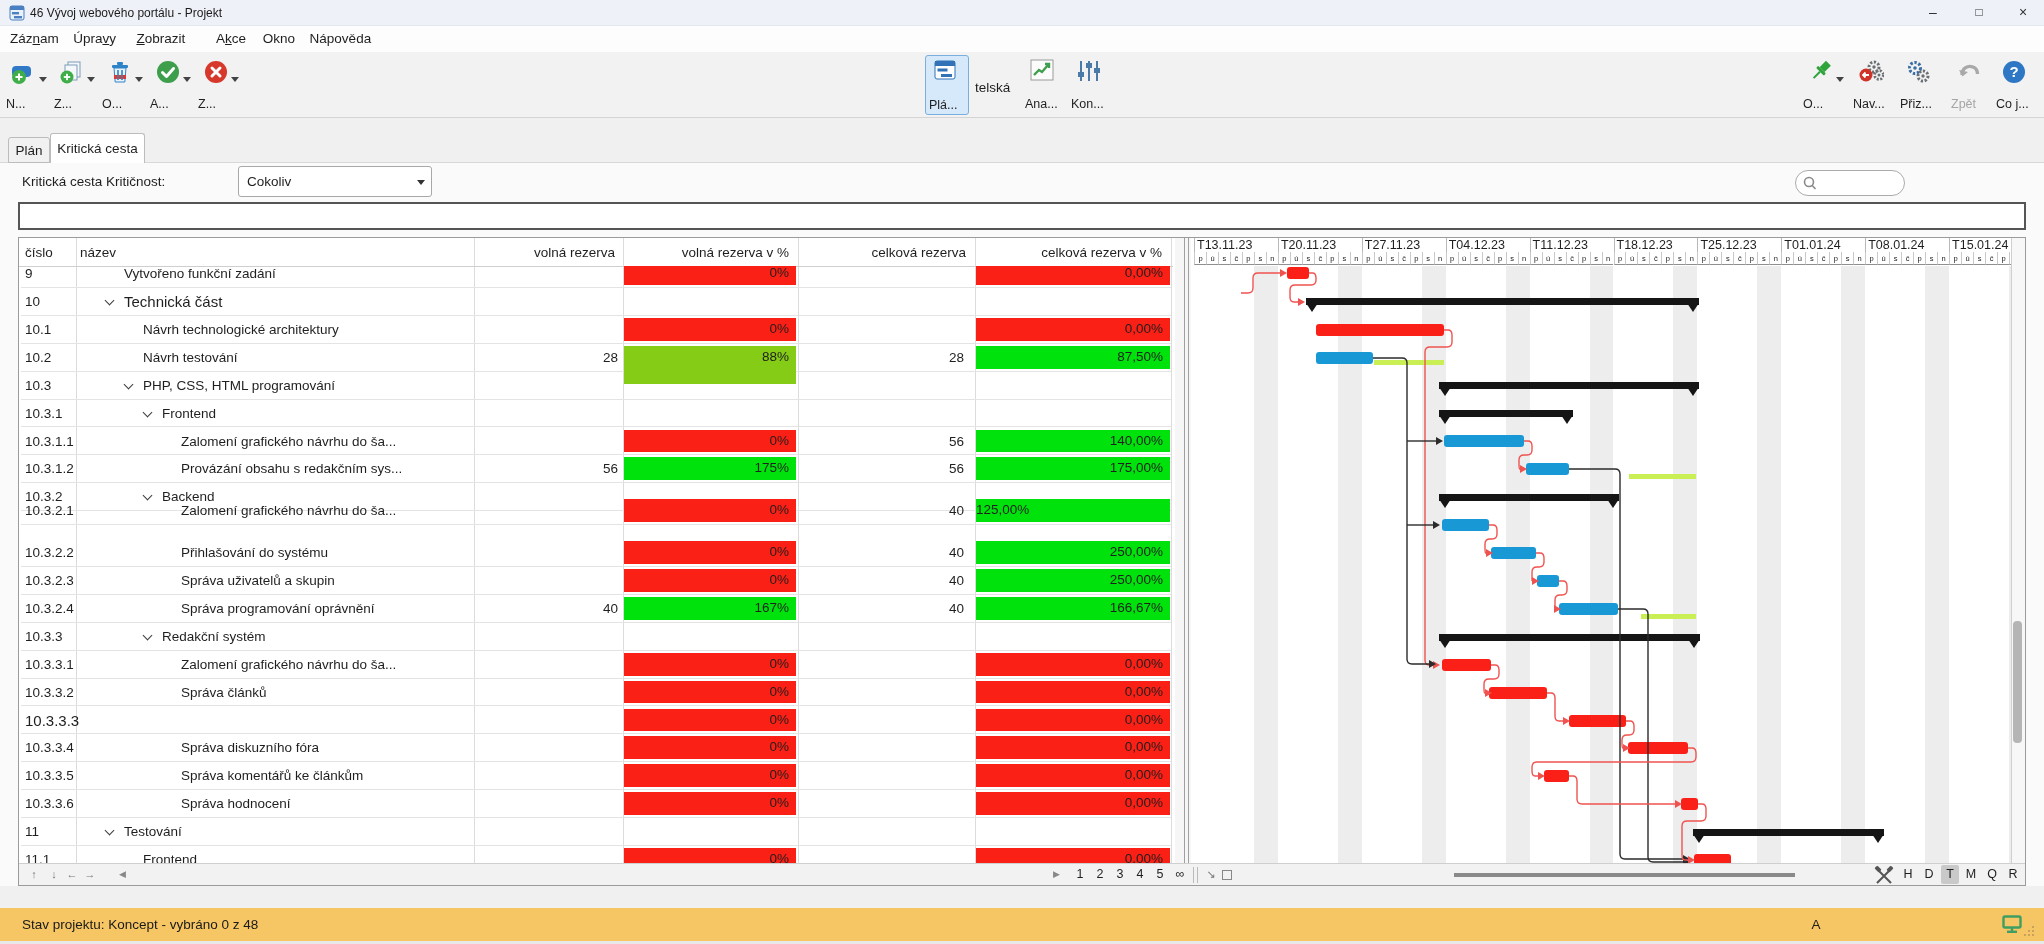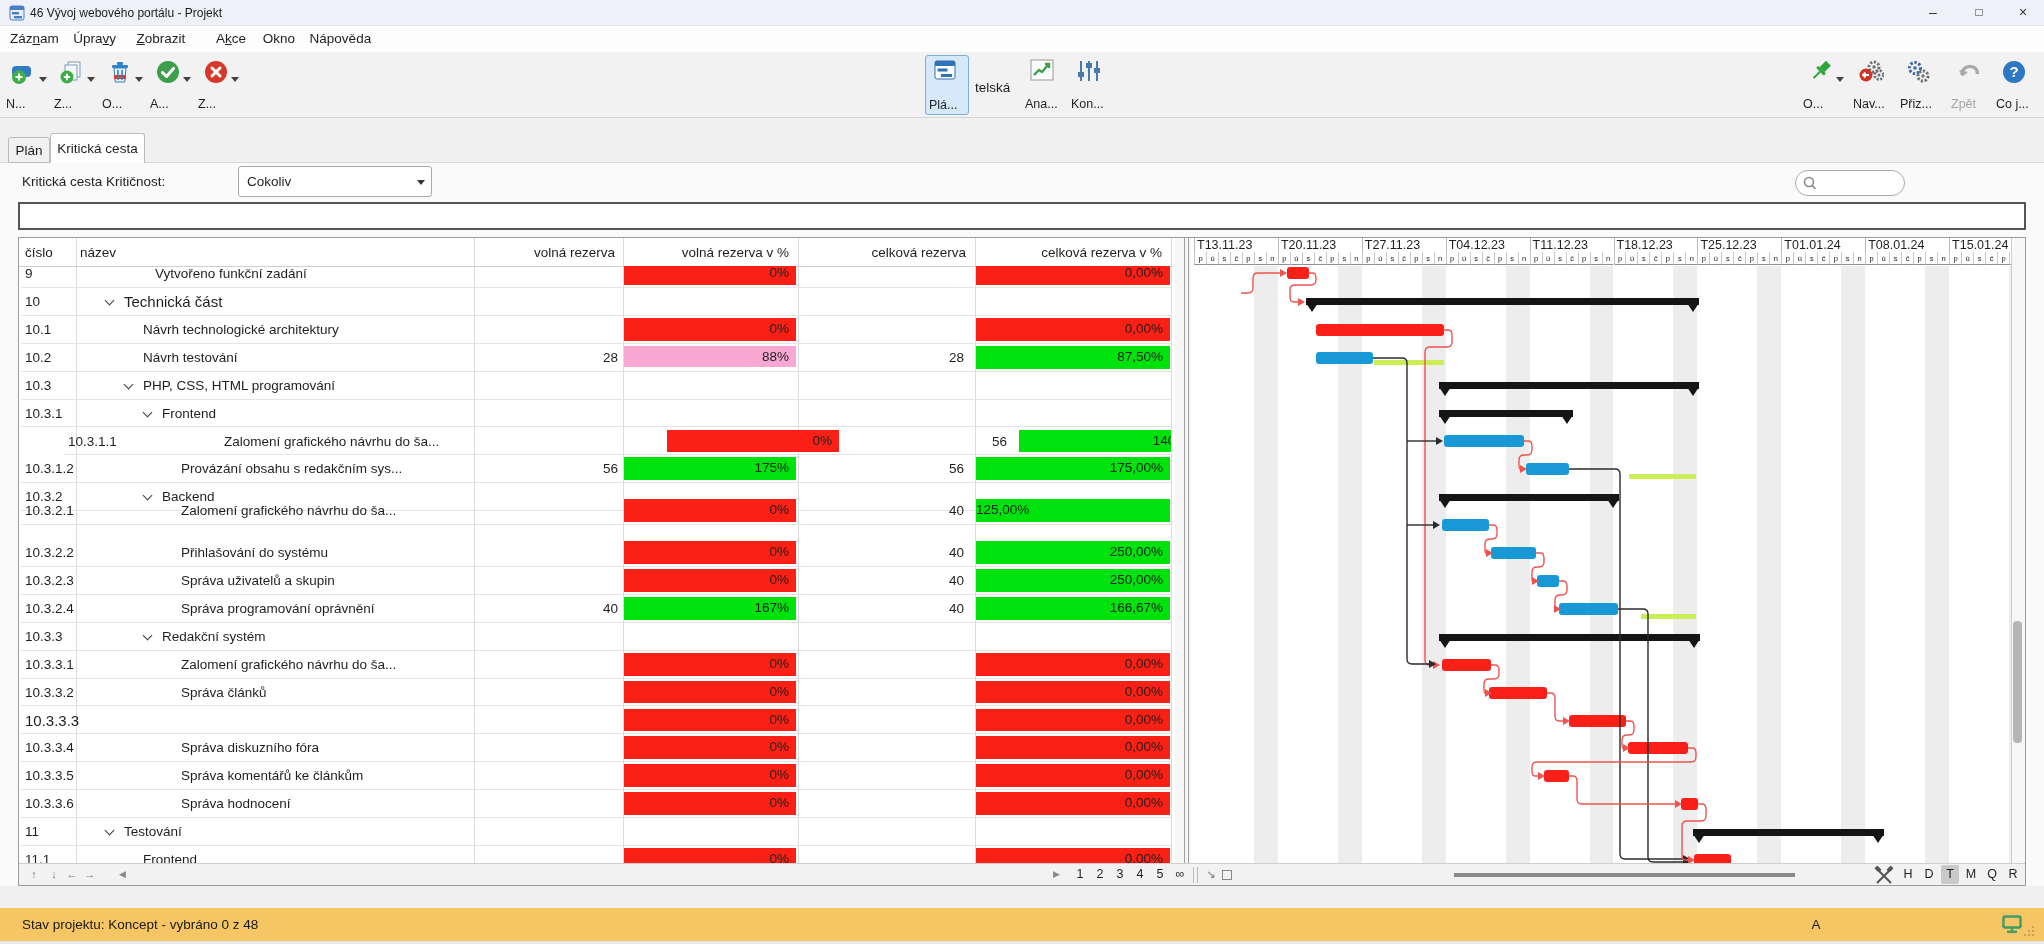--- a/index.html
+++ b/index.html
@@ -184,21 +184,21 @@
       <div style="position: absolute; left: 455px; top: 0px; width: 1px; height: 625px; background: rgb(220, 220, 220);"></div>
       <div style="position: absolute; left: 604px; top: 0px; width: 1px; height: 625px; background: rgb(220, 220, 220);"></div>
       <div style="position: absolute; left: 779px; top: 0px; width: 1px; height: 625px; background: rgb(220, 220, 220);"></div>
       <div style="position: absolute; left: 956px; top: 0px; width: 1px; height: 625px; background: rgb(220, 220, 220);"></div>
       <div style="position: absolute; left: 1152px; top: 0px; width: 1px; height: 625px; background: rgb(220, 220, 220);"></div>
       <div style="position: absolute; left: 0px; top: 28px; width: 1154px; height: 1px; background: rgb(207, 207, 207);"></div>
       <div style="position: absolute; left: 0px; top: 28px; width: 1152px; height: 597px; overflow: hidden;">
         <div style="position: absolute; left: 0px; top: -5.9px; width: 1152px; height: 27.9px;">
           <div style="position: absolute; left: 2px; top: 26.9px; width: 1150px; height: 1px; background: rgb(228, 228, 228);"></div>
           <div style="position: absolute; left: 6px; top: 0px; width: 60px; height: 27.9px; line-height: 27.9px; font-size: 13.5px;">9</div>
-          <div style="position: absolute; left: 105px; top: 0px; width: 365px; height: 27.9px; line-height: 27.9px; font-size: 13.5px; white-space: nowrap; overflow: hidden; margin-left: 31px;">Vytvořeno funkční zadání</div>
+          <div style="position: absolute; left: 105px; top: 0px; width: 365px; height: 27.9px; line-height: 27.9px; font-size: 13.5px; white-space: nowrap; overflow: hidden;">Vytvořeno funkční zadání</div>
           <div style="position: absolute; left: 605px; top: 2px; width: 172px; height: 22.9px; background: rgb(251, 32, 22);">
             <div style="position: absolute; left: 0px; top: 0px; width: 165px; height: 22.9px; line-height: 22.9px; font-size: 13.5px; text-align: right;">0%</div>
           </div>
           <div style="position: absolute; left: 957px; top: 2px; width: 194px; height: 22.9px; background: rgb(251, 32, 22);">
             <div style="position: absolute; left: 0px; top: 0px; width: 187px; height: 22.9px; line-height: 22.9px; font-size: 13.5px; text-align: right;">0,00%</div>
           </div>
         </div>
         <div style="position: absolute; left: 0px; top: 22px; width: 1152px; height: 27.9px;">
           <div style="position: absolute; left: 2px; top: 26.9px; width: 1150px; height: 1px; background: rgb(228, 228, 228);"></div>
           <div style="position: absolute; left: 6px; top: 0px; width: 60px; height: 27.9px; line-height: 27.9px; font-size: 13.5px;">10</div>
@@ -214,41 +214,41 @@
           </div>
           <div style="position: absolute; left: 957px; top: 2px; width: 194px; height: 22.9px; background: rgb(251, 32, 22);">
             <div style="position: absolute; left: 0px; top: 0px; width: 187px; height: 22.9px; line-height: 22.9px; font-size: 13.5px; text-align: right;">0,00%</div>
           </div>
         </div>
         <div style="position: absolute; left: 0px; top: 77.8px; width: 1152px; height: 27.9px;">
           <div style="position: absolute; left: 2px; top: 26.9px; width: 1150px; height: 1px; background: rgb(228, 228, 228);"></div>
           <div style="position: absolute; left: 6px; top: 0px; width: 60px; height: 27.9px; line-height: 27.9px; font-size: 13.5px;">10.2</div>
           <div style="position: absolute; left: 124px; top: 0px; width: 346px; height: 27.9px; line-height: 27.9px; font-size: 13.5px; white-space: nowrap; overflow: hidden;">Návrh testování</div>
           <div style="position: absolute; left: 455px; top: 0px; width: 144px; height: 27.9px; line-height: 27.9px; font-size: 13.5px; text-align: right;">28</div>
-          <div style="position: absolute; left: 605px; top: 2px; width: 172px; height: 21px; background: #f9a8d4;">
+          <div style="position: absolute; left: 605px; top: 2px; width: 172px; height: 38px; background: #84cc16;">
             <div style="position: absolute; left: 0px; top: 0px; width: 165px; height: 22.9px; line-height: 22.9px; font-size: 13.5px; text-align: right;">88%</div>
           </div>
           <div style="position: absolute; left: 779px; top: 0px; width: 166px; height: 27.9px; line-height: 27.9px; font-size: 13.5px; text-align: right;">28</div>
           <div style="position: absolute; left: 957px; top: 2px; width: 194px; height: 22.9px; background: rgb(0, 226, 12);">
             <div style="position: absolute; left: 0px; top: 0px; width: 187px; height: 22.9px; line-height: 22.9px; font-size: 13.5px; text-align: right;">87,50%</div>
           </div>
         </div>
         <div style="position: absolute; left: 0px; top: 105.7px; width: 1152px; height: 27.9px;">
           <div style="position: absolute; left: 2px; top: 26.9px; width: 1150px; height: 1px; background: rgb(228, 228, 228);"></div>
           <div style="position: absolute; left: 6px; top: 0px; width: 60px; height: 27.9px; line-height: 27.9px; font-size: 13.5px;">10.3</div>
           <div style="position: absolute; left: 106px; top: 8.95px; width: 7px; height: 7px; border-right: 1.6px solid rgb(60, 60, 60); border-bottom: 1.6px solid rgb(60, 60, 60); transform: rotate(45deg);"></div>
           <div style="position: absolute; left: 124px; top: 0px; width: 346px; height: 27.9px; line-height: 27.9px; font-size: 13.5px; white-space: nowrap; overflow: hidden;">PHP, CSS, HTML programování</div>
         </div>
         <div style="position: absolute; left: 0px; top: 133.6px; width: 1152px; height: 27.9px;">
           <div style="position: absolute; left: 2px; top: 26.9px; width: 1150px; height: 1px; background: rgb(228, 228, 228);"></div>
           <div style="position: absolute; left: 6px; top: 0px; width: 60px; height: 27.9px; line-height: 27.9px; font-size: 13.5px;">10.3.1</div>
           <div style="position: absolute; left: 125px; top: 8.95px; width: 7px; height: 7px; border-right: 1.6px solid rgb(60, 60, 60); border-bottom: 1.6px solid rgb(60, 60, 60); transform: rotate(45deg);"></div>
           <div style="position: absolute; left: 143px; top: 0px; width: 327px; height: 27.9px; line-height: 27.9px; font-size: 13.5px; white-space: nowrap; overflow: hidden;">Frontend</div>
         </div>
-        <div style="position: absolute; left: 0px; top: 161.5px; width: 1152px; height: 46px; margin-left: 43px;">
+        <div style="position: absolute; left: 0px; top: 161.5px; width: 1152px; height: 46px;">
           <div style="position: absolute; left: 2px; top: 26.9px; width: 1150px; height: 1px; background: rgb(228, 228, 228);"></div>
           <div style="position: absolute; left: 6px; top: 0px; width: 60px; height: 27.9px; line-height: 27.9px; font-size: 13.5px;">10.3.1.1</div>
           <div style="position: absolute; left: 162px; top: 0px; width: 308px; height: 27.9px; line-height: 27.9px; font-size: 13.5px; white-space: nowrap; overflow: hidden;">Zalomení grafického návrhu do ša...</div>
           <div style="position: absolute; left: 605px; top: 2px; width: 172px; height: 22.9px; background: rgb(251, 32, 22);">
             <div style="position: absolute; left: 0px; top: 0px; width: 165px; height: 22.9px; line-height: 22.9px; font-size: 13.5px; text-align: right;">0%</div>
           </div>
           <div style="position: absolute; left: 779px; top: 0px; width: 166px; height: 27.9px; line-height: 27.9px; font-size: 13.5px; text-align: right;">56</div>
           <div style="position: absolute; left: 957px; top: 2px; width: 194px; height: 22.9px; background: rgb(0, 226, 12);">
             <div style="position: absolute; left: 0px; top: 0px; width: 187px; height: 22.9px; line-height: 22.9px; font-size: 13.5px; text-align: right;">140,00%</div>
           </div>

